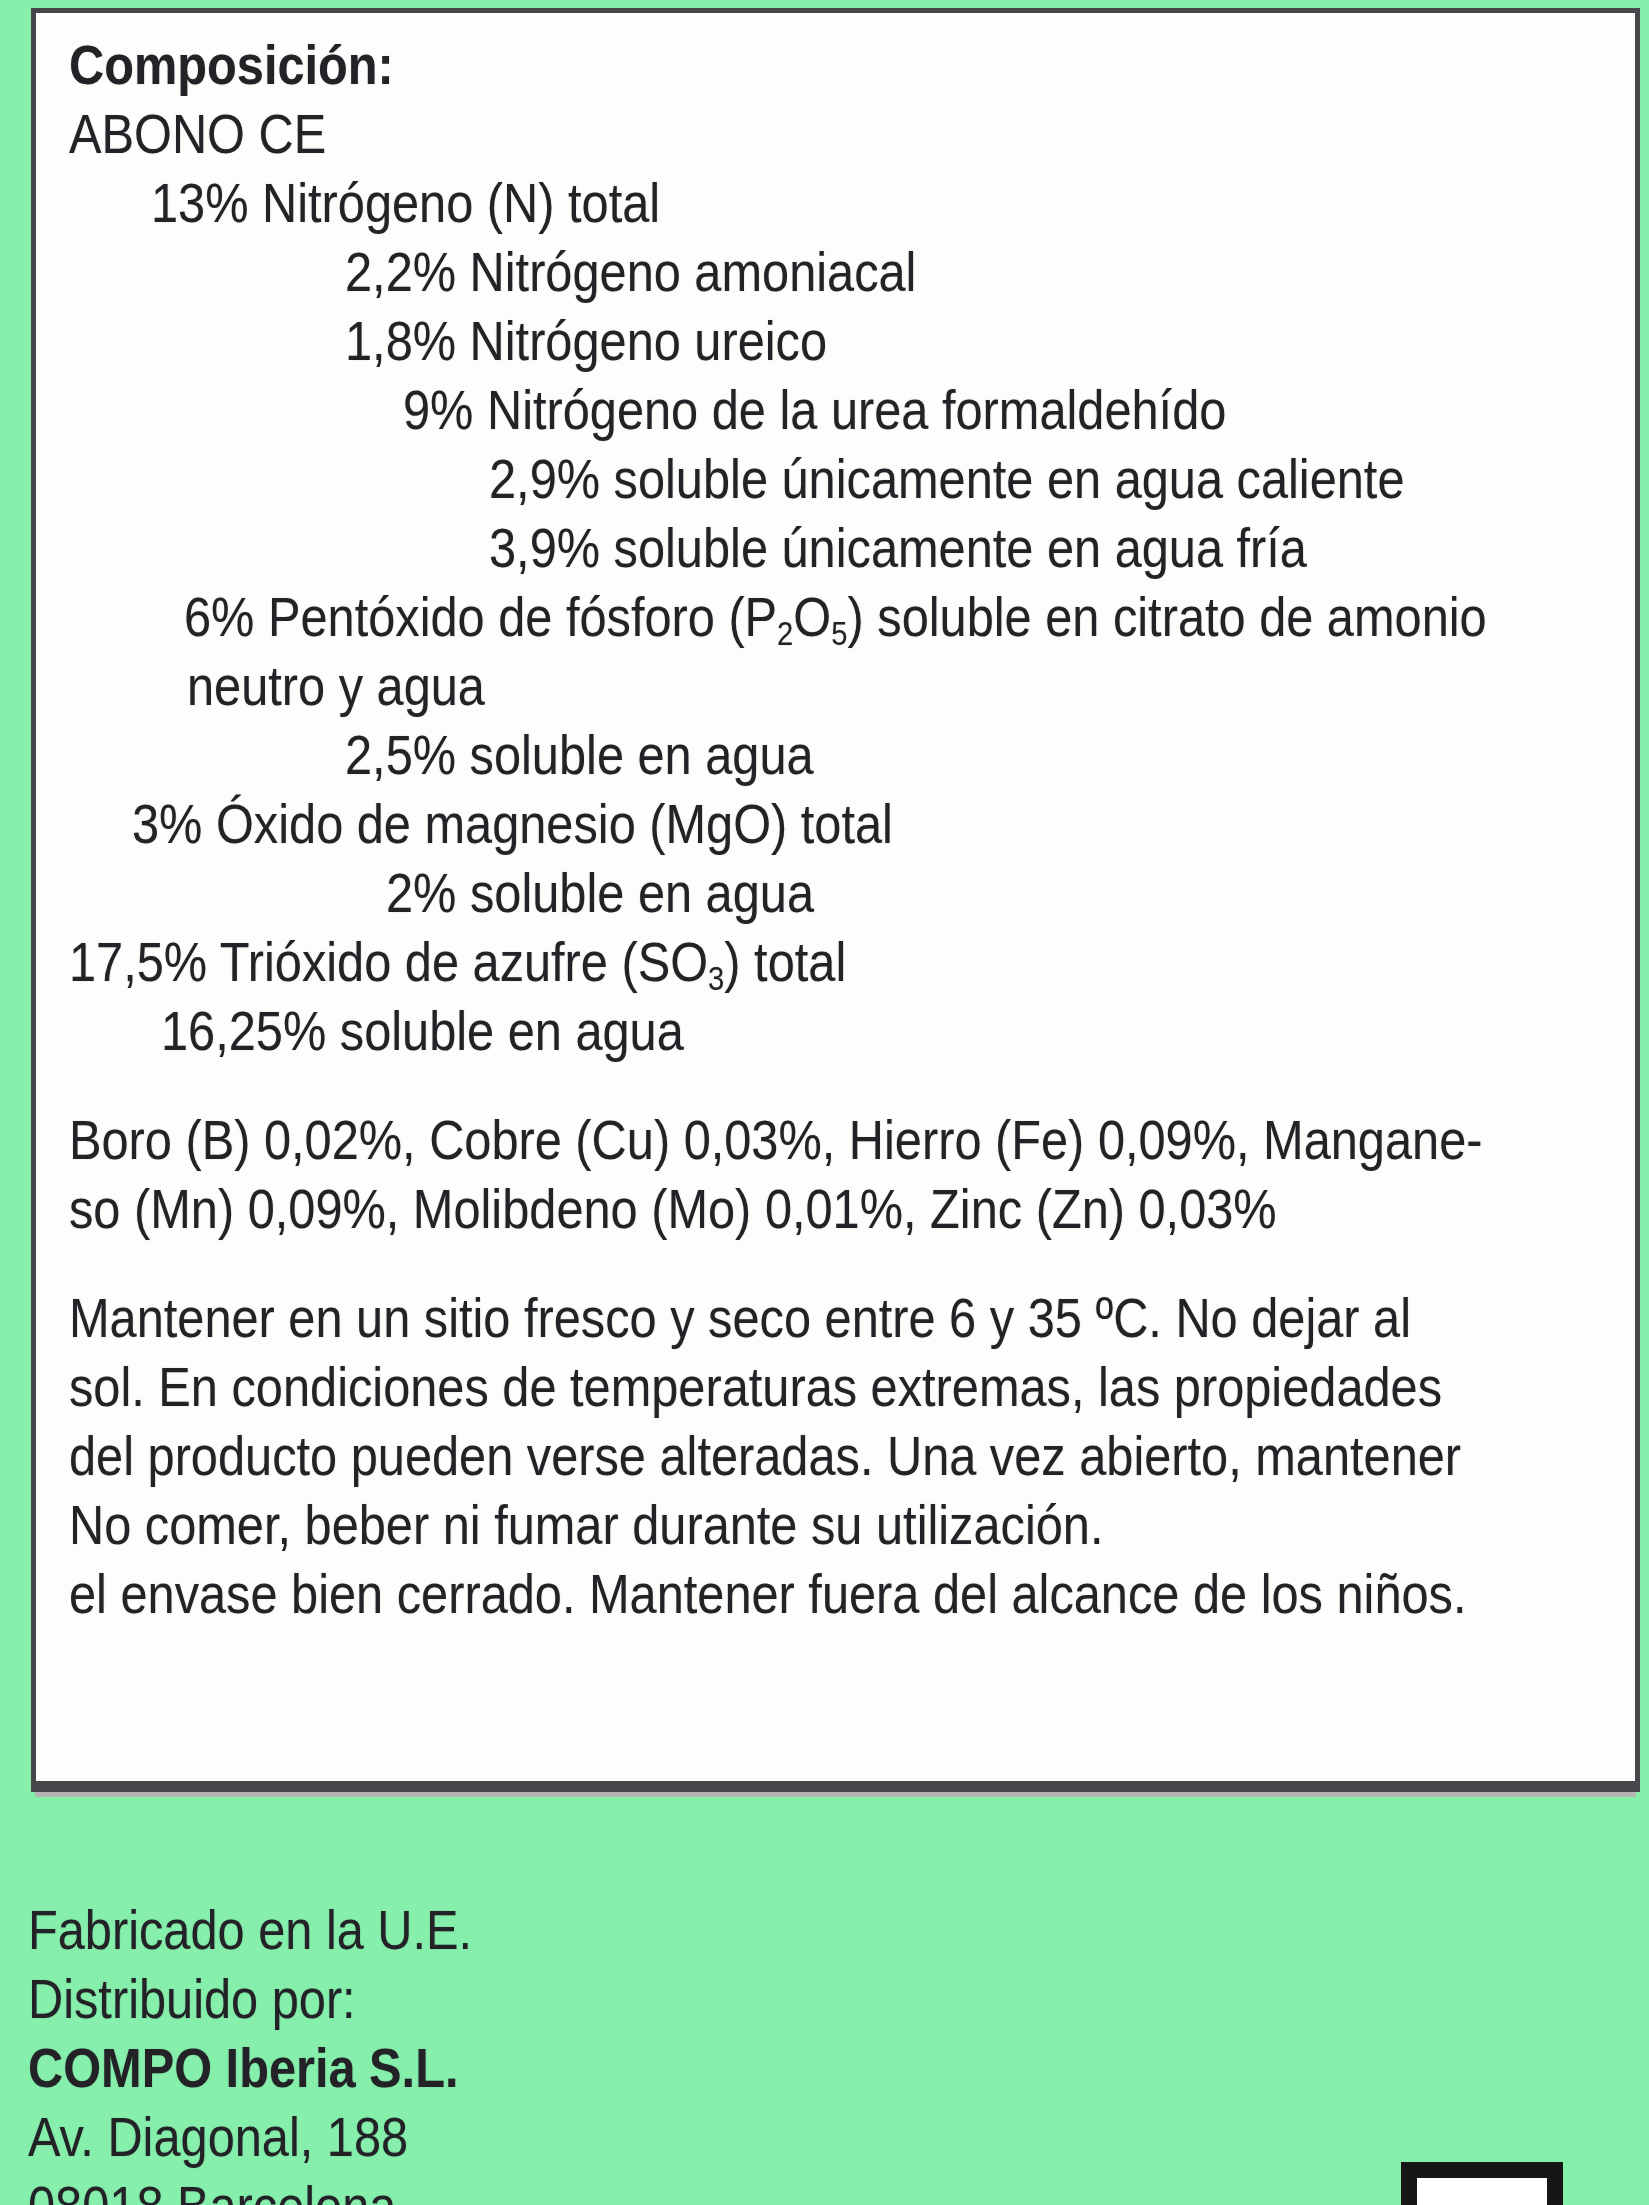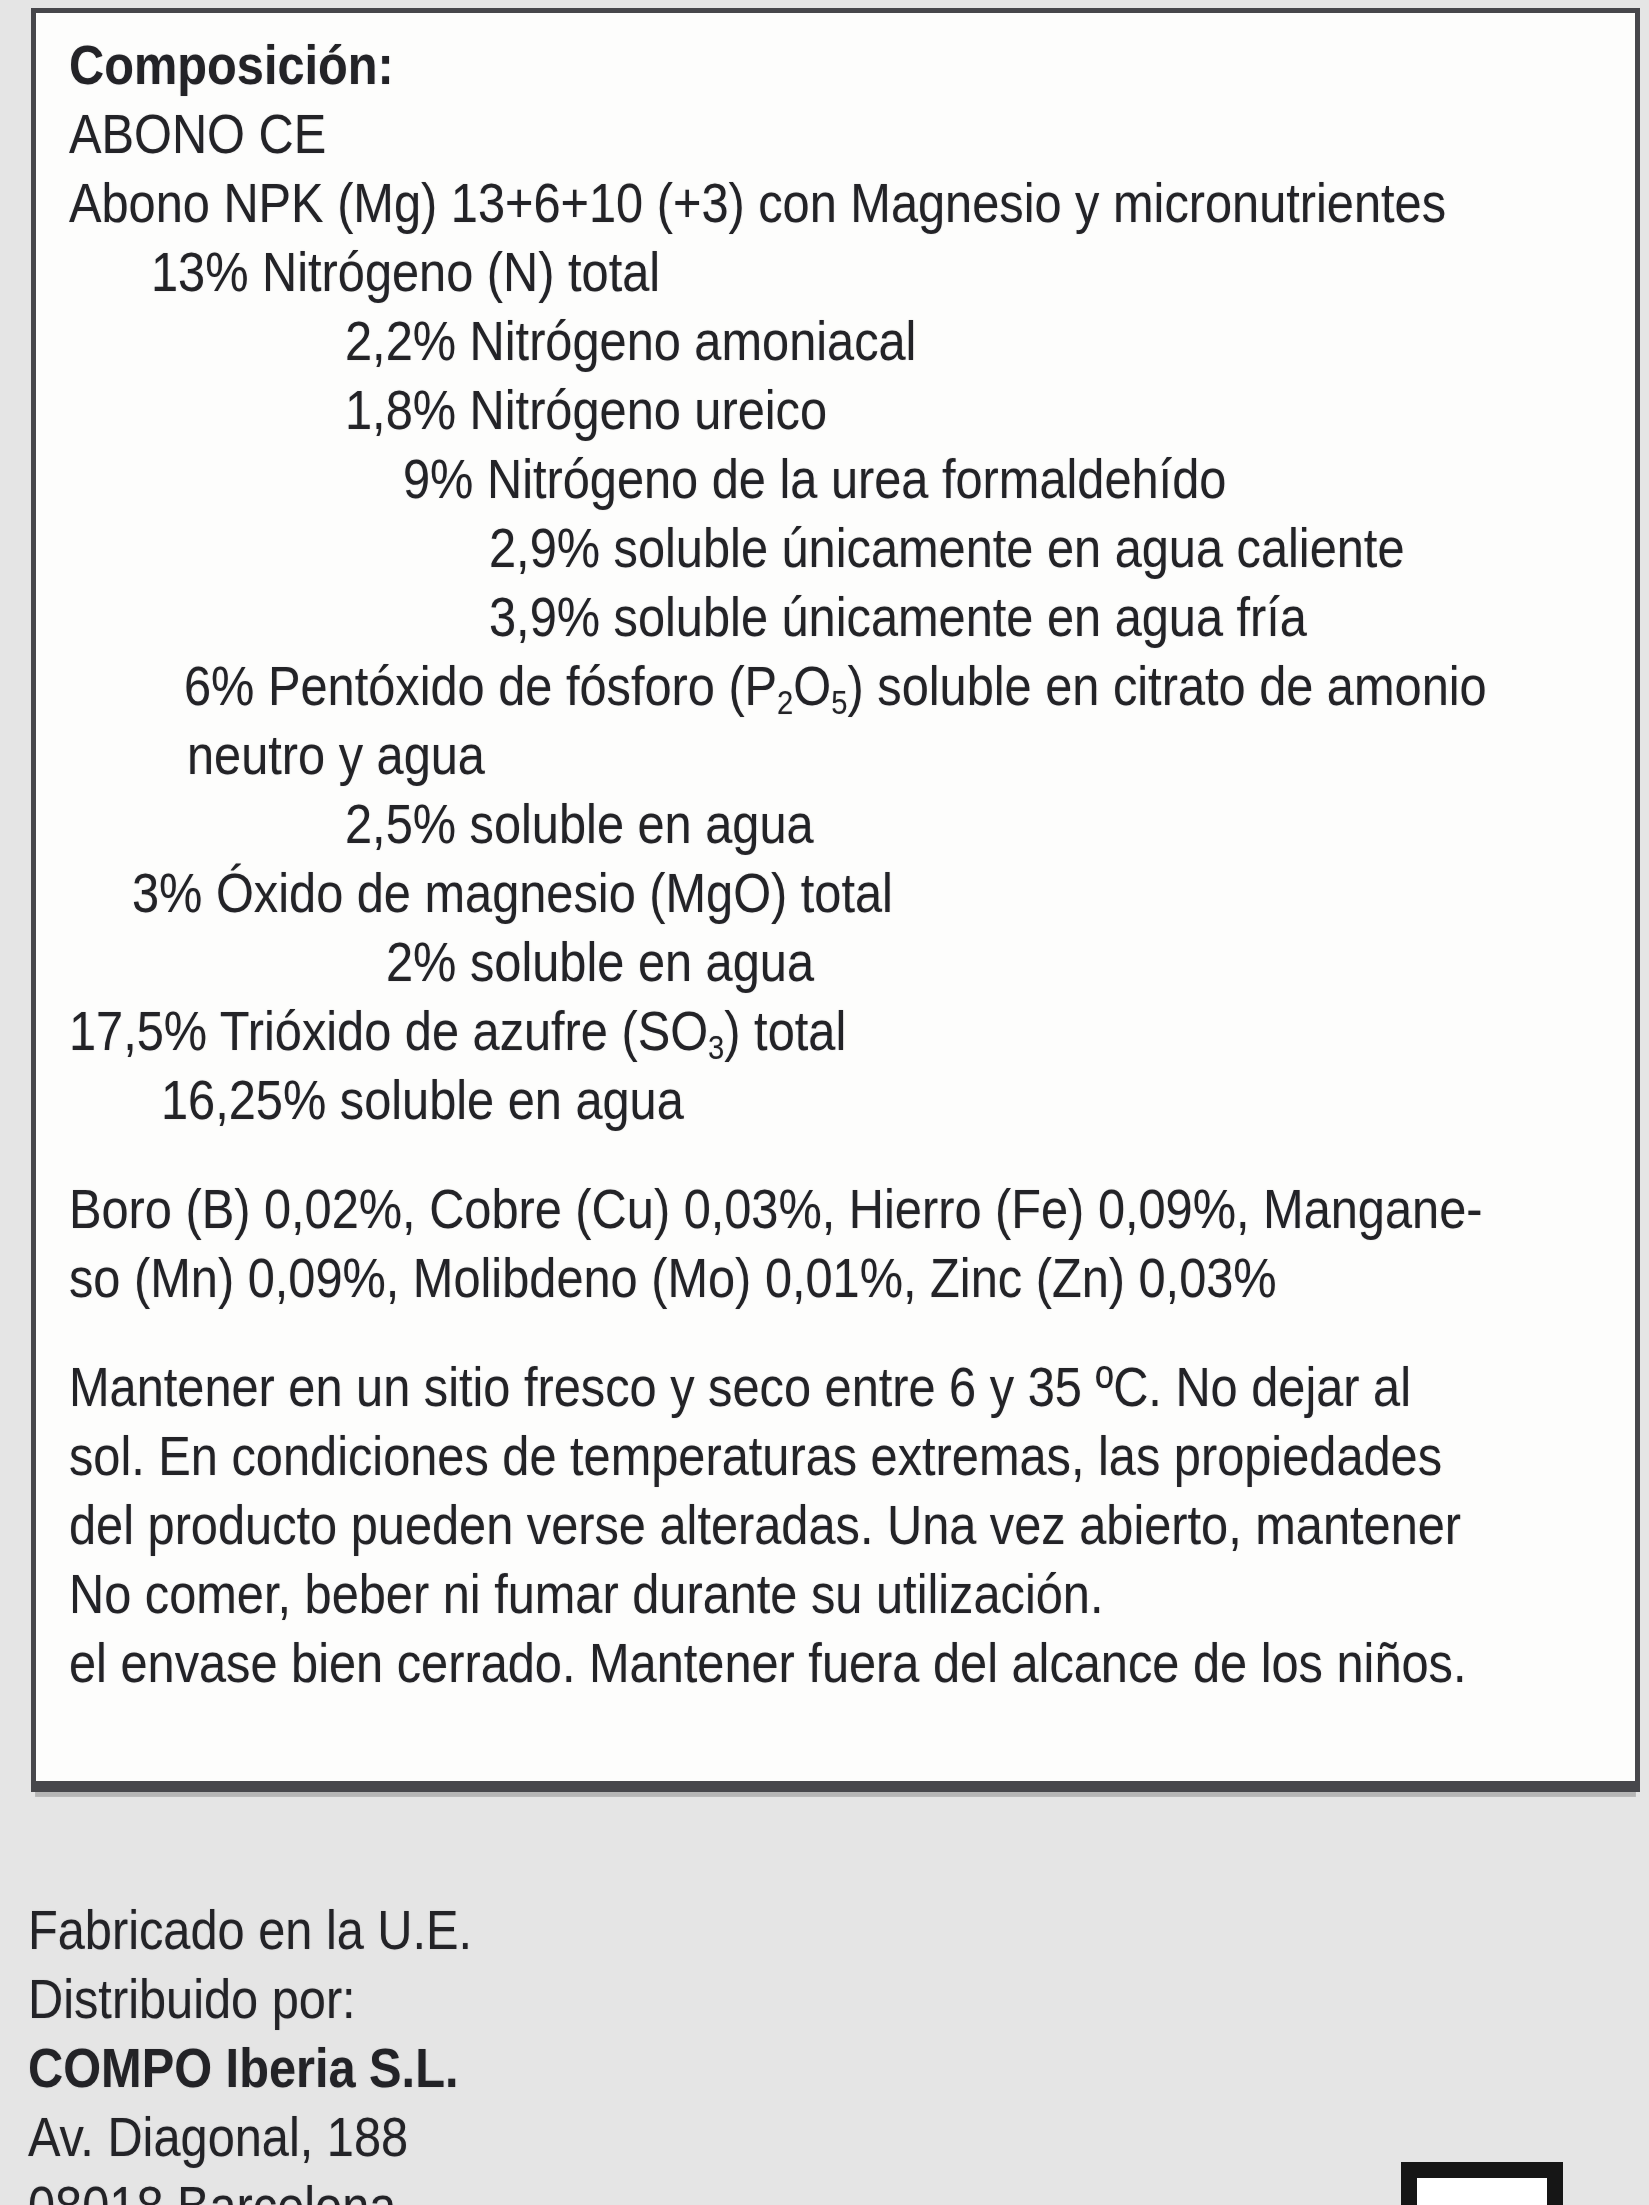--- a/index.html
+++ b/index.html
@@ -1,20 +1,20 @@
 <!DOCTYPE html>
 <html style="font-size:13px"><head>
 <meta charset="utf-8">
 <style>
   html, body { margin: 0; padding: 0; background: #ffffff; }
   .page {
     position: relative;
     width: 1650px;
     height: 2205px;
-    background: #e5e5e5;
+    background: #86efac;
     overflow: hidden;
     font-family: "Liberation Sans", "DejaVu Sans", sans-serif;
     color: #232327;
   }
   .comp-box {
     position: absolute;
     left: 31px;
     top: 8.2px;
     width: 1609px;
     height: 1784px;
@@ -56,21 +56,20 @@
   }
 </style>
 </head>
 <body>
 
 <div class="page">
 
   <div class="comp-box">
       <div class="line bold"><span class="cond">Composición:</span></div>
       <div class="line"><span class="cond">ABONO CE</span></div>
-      <div class="line"><span class="cond">Abono NPK (Mg) 13+6+10 (+3) con Magnesio y micronutrientes</span></div>
       <div class="line" style="margin-left: 82px;"><span class="cond">13% Nitrógeno (N) total</span></div>
       <div class="line" style="margin-left: 276px;"><span class="cond">2,2% Nitrógeno amoniacal</span></div>
       <div class="line" style="margin-left: 276px;"><span class="cond">1,8% Nitrógeno ureico</span></div>
       <div class="line" style="margin-left: 334px;"><span class="cond">9% Nitrógeno de la urea formaldehído</span></div>
       <div class="line" style="margin-left: 420px;"><span class="cond">2,9% soluble únicamente en agua caliente</span></div>
       <div class="line" style="margin-left: 420px;"><span class="cond">3,9% soluble únicamente en agua fría</span></div>
       <div class="line" style="margin-left: 115px;"><span class="cond">6% Pentóxido de fósforo (P<sub>2</sub>O<sub>5</sub>) soluble en citrato de amonio</span></div>
       <div class="line" style="margin-left: 118px; text-decoration: underline;"><span class="cond">neutro y agua</span></div>
       <div class="line" style="margin-left: 276px;"><span class="cond">2,5% soluble en agua</span></div>
       <div class="line" style="margin-left: 63px;"><span class="cond">3% Óxido de magnesio (MgO) total</span></div>

